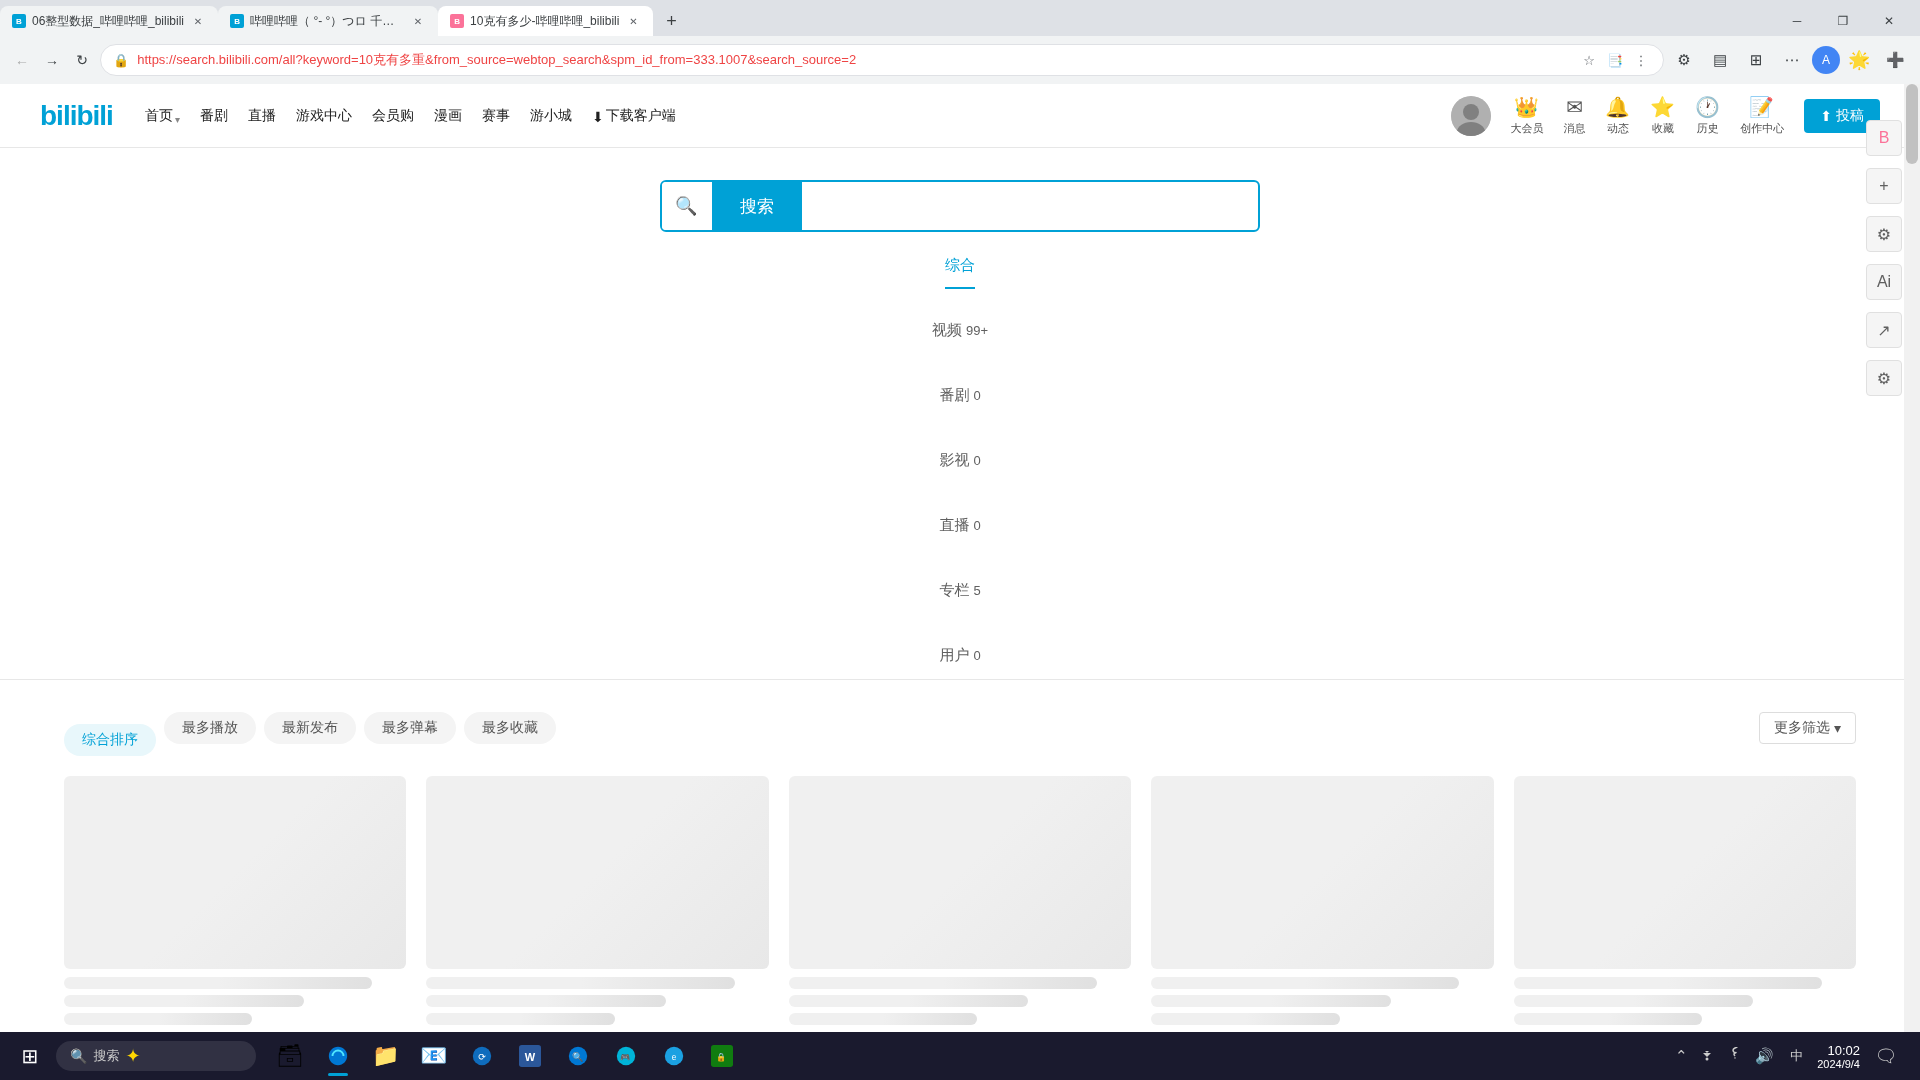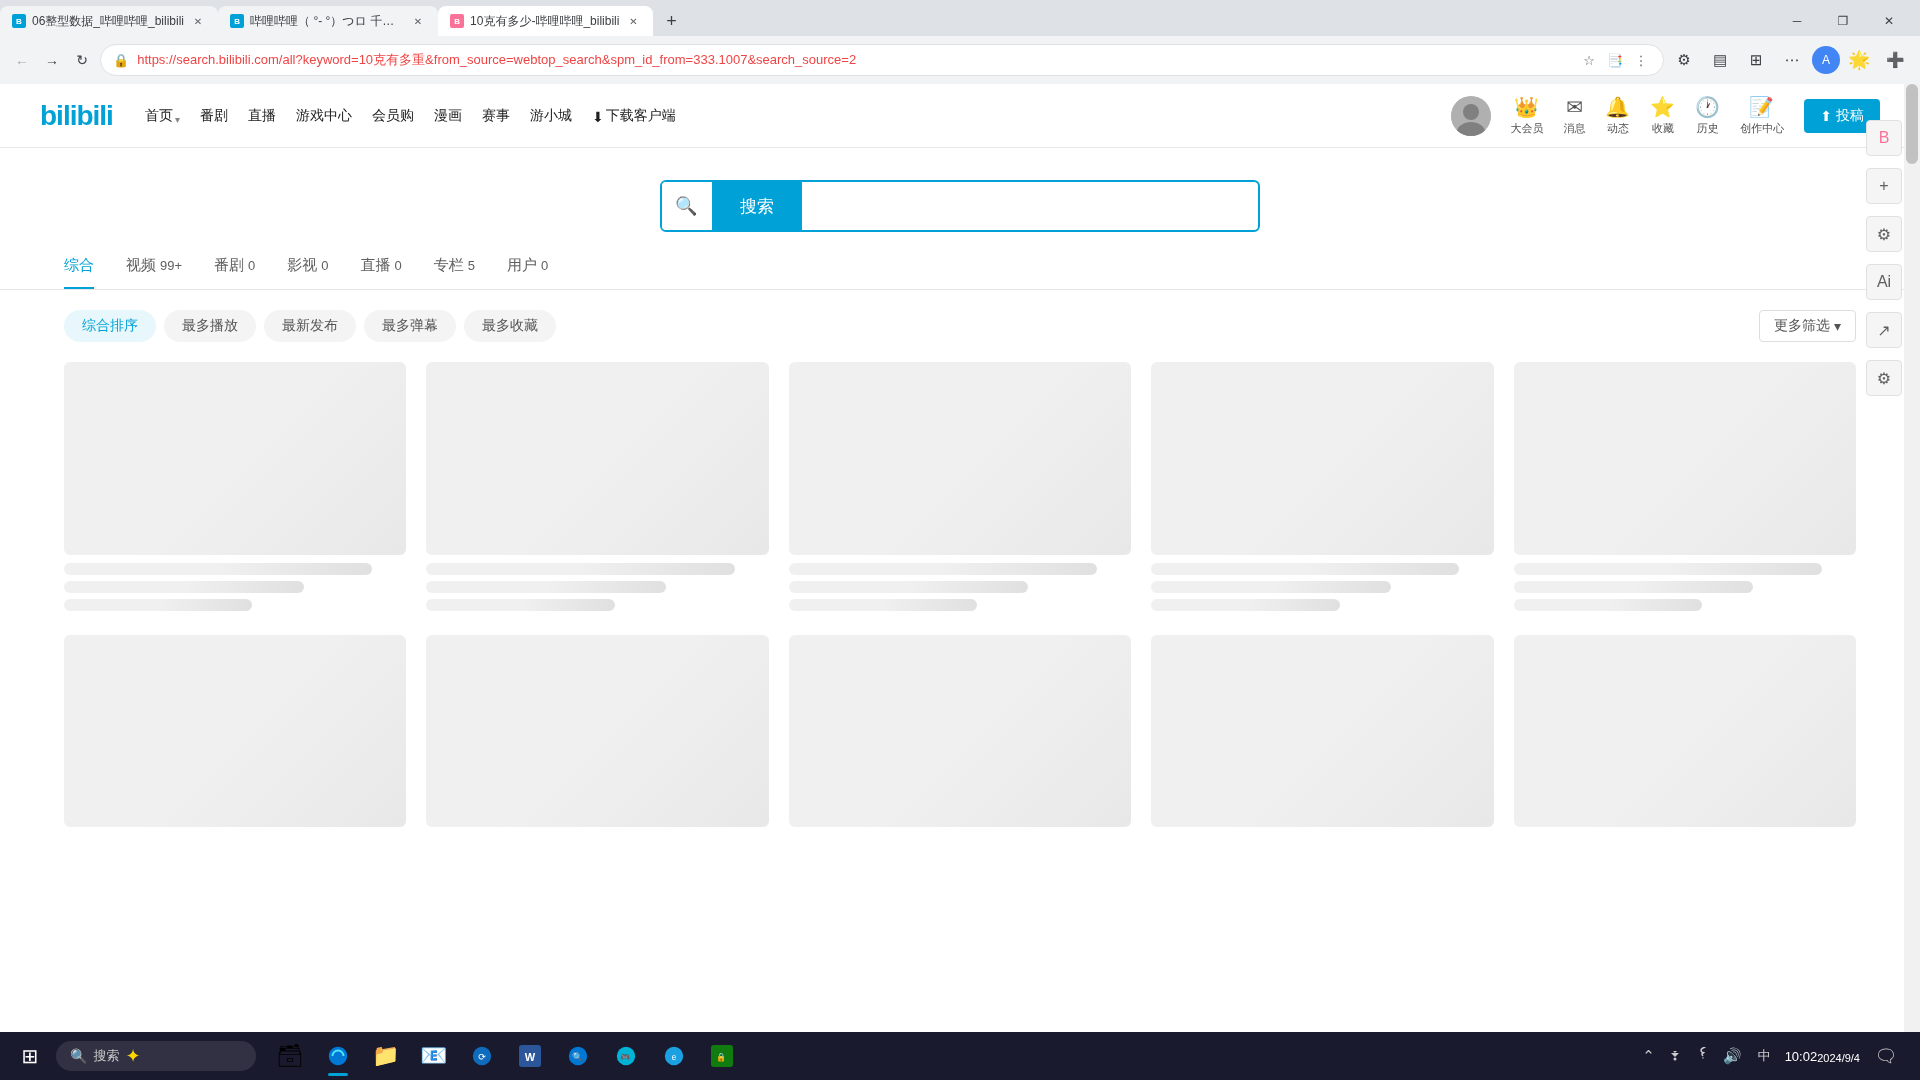--- a/index.html
+++ b/index.html
@@ -266,20 +266,21 @@
     }
 
     
     .search-tabs {
       display: flex;
       align-items: center;
       padding: 24px 64px 0;
       gap: 32px;
       border-bottom: 1px solid #e7e7e7;
       width: 100%;
+      flex-direction: column;
     }
     .search-tab {
       font-size: 15px;
       color: #606060;
       cursor: pointer;
       padding-bottom: 12px;
       border-bottom: 2px solid transparent;
       white-space: nowrap;
       display: flex; align-items: center; gap: 4px;
     }
@@ -304,20 +305,21 @@
       border: none;
       cursor: pointer;
       font-size: 14px;
       font-family: 'Microsoft YaHei', Arial, sans-serif;
       background: #f4f4f4;
       color: #555;
     }
     .filter-btn.active {
       background: #e8f7fb;
       color: #00a1d6;
+      margin-top: 24px;
     }
     .more-filter {
       margin-left: auto;
       display: flex;
       align-items: center;
       gap: 4px;
       cursor: pointer;
       font-size: 14px;
       color: #555;
       border: 1px solid #ddd;
@@ -479,21 +481,21 @@
       padding-right: 8px;
     }
     .taskbar-right-icon {
       font-size: 15px;
       color: #ccc;
       cursor: pointer;
       padding: 2px;
     }
     .taskbar-clock {
       display: flex;
-      flex-direction: row;
+      flex-direction: column;
       align-items: flex-end;
       cursor: pointer;
     }
     .taskbar-time {
       color: white;
       font-size: 13px;
     }
     .taskbar-date {
       color: white;
       font-size: 11px;

